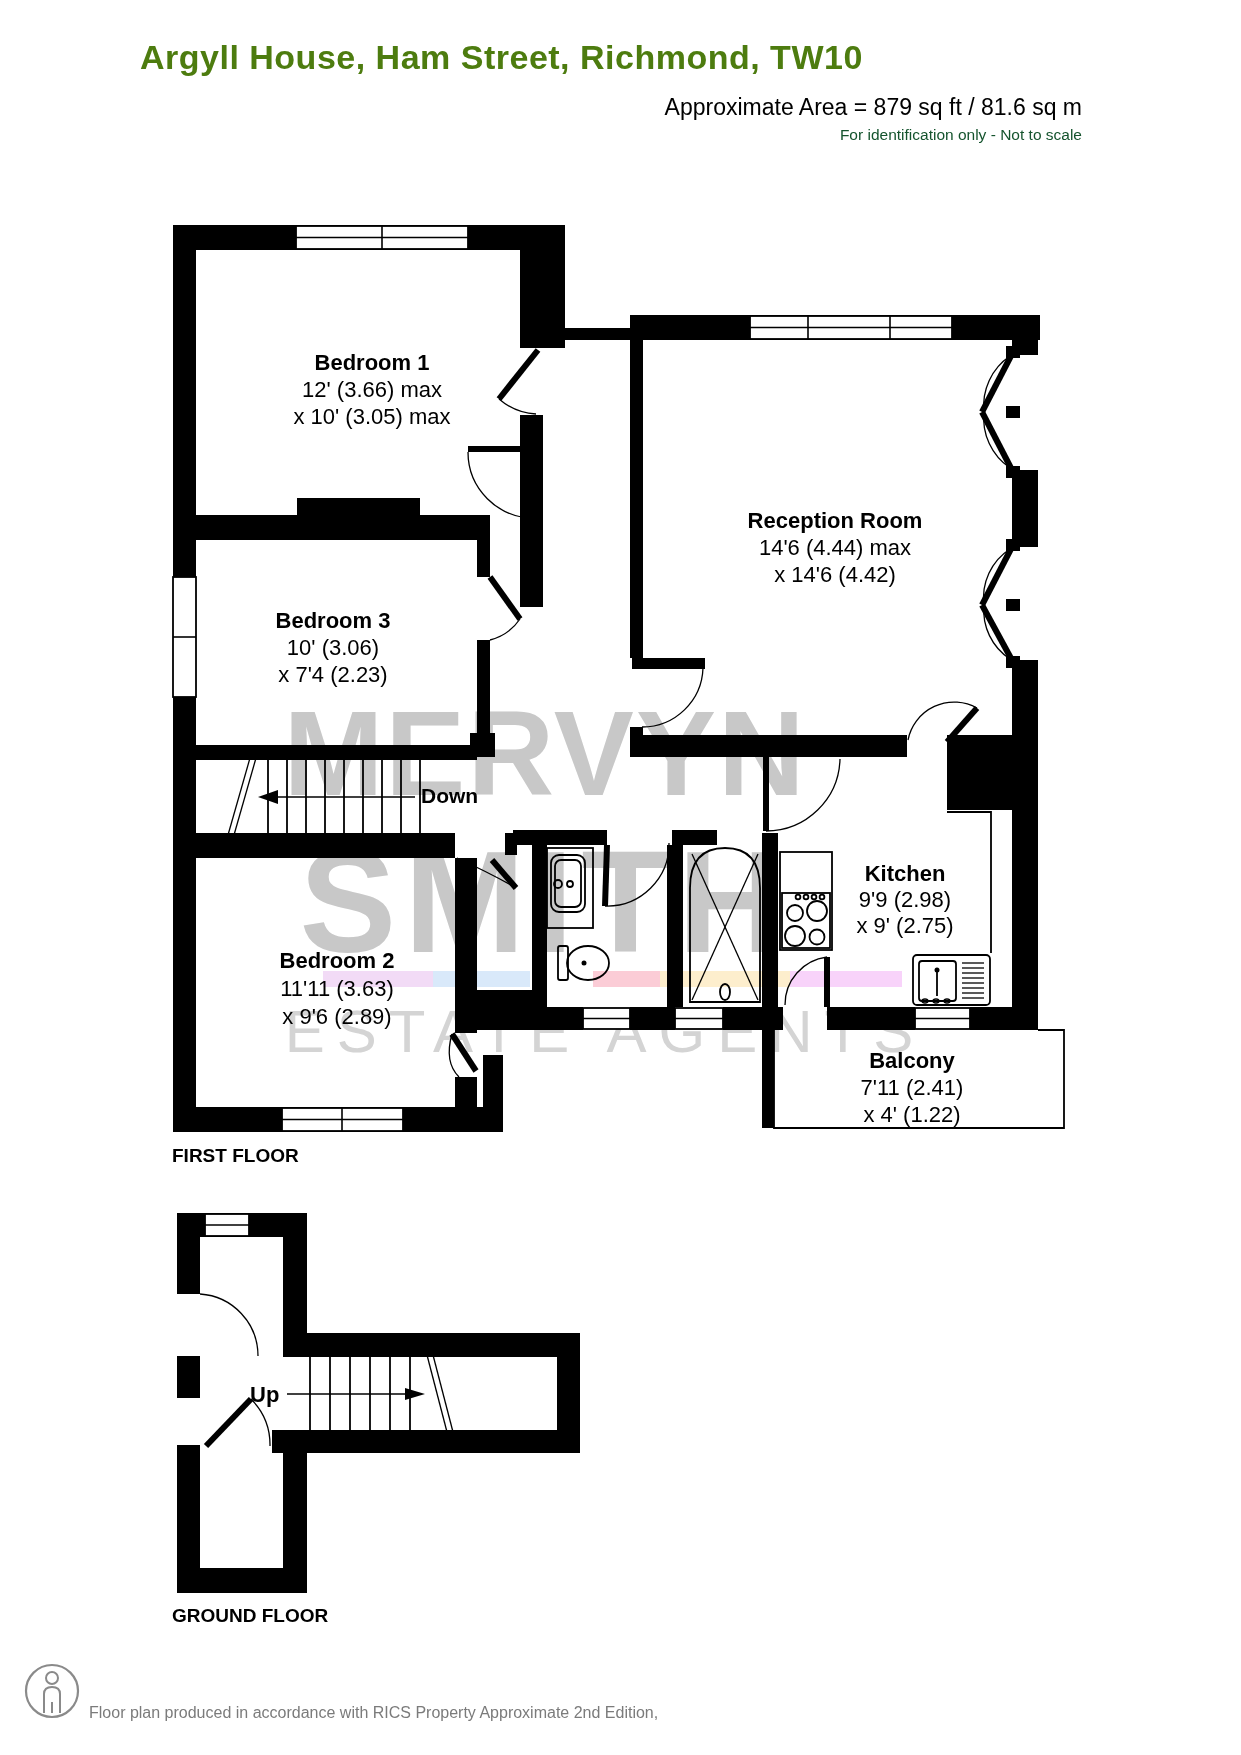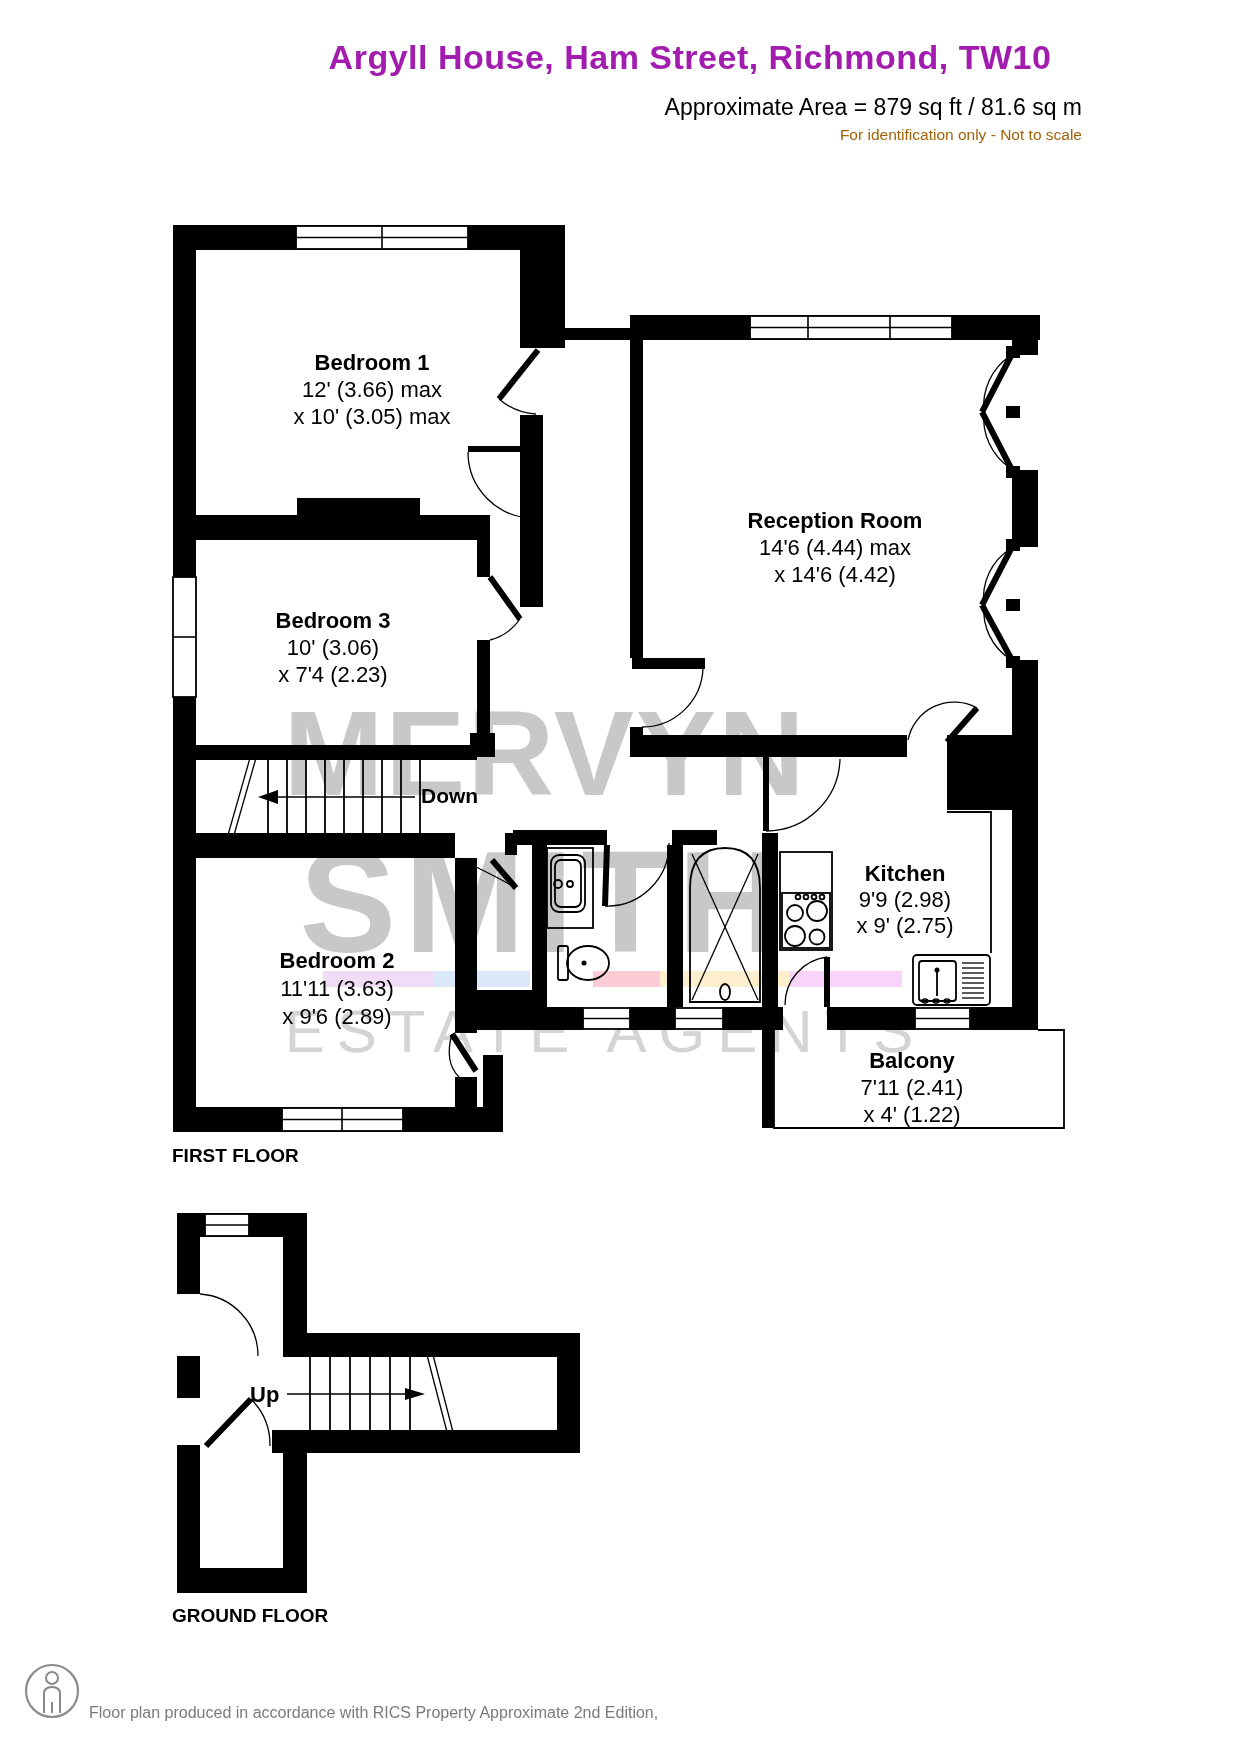--- a/index.html
+++ b/index.html
@@ -1,19 +1,19 @@
 <!DOCTYPE html>
 <html><head>
 <meta charset="utf-8">
 <style>
   html,body{margin:0;padding:0;background:#fff;}
   body{width:1241px;height:1755px;position:relative;font-family:"Liberation Sans",sans-serif;overflow:hidden;}
-  .hdr-title{position:absolute;top:38px;left:140px;width:1100px;text-align:center;font-size:34px;font-weight:bold;color:#a21caf;letter-spacing:.5px;}
+  .hdr-title{position:absolute;top:38px;left:140px;width:1100px;font-size:34px;font-weight:bold;color:#4d7c0f;letter-spacing:.5px;}
   .hdr-area{position:absolute;top:94px;right:159px;font-size:23px;color:#000;}
-  .hdr-disc{position:absolute;top:126px;right:159px;font-size:15.5px;color:#a16207;}
+  .hdr-disc{position:absolute;top:126px;right:159px;font-size:15.5px;color:#14532d;}
   svg text{font-family:"Liberation Sans",sans-serif;}
   .room-name{font-size:22px;font-weight:bold;fill:#000;}
   .room-dim{font-size:22px;fill:#000;}
   .floor-label{font-size:19px;font-weight:bold;fill:#000;}
   .stair-label{font-weight:bold;fill:#000;}
   .wm{fill:#c8c8c8;font-weight:bold;}
   .wm-sub{fill:#d4d4d4;}
   .wall{fill:#000;}
   .thin{fill:none;stroke:#000;stroke-width:1.8;}
   .hairline{fill:none;stroke:#000;stroke-width:1.3;}

